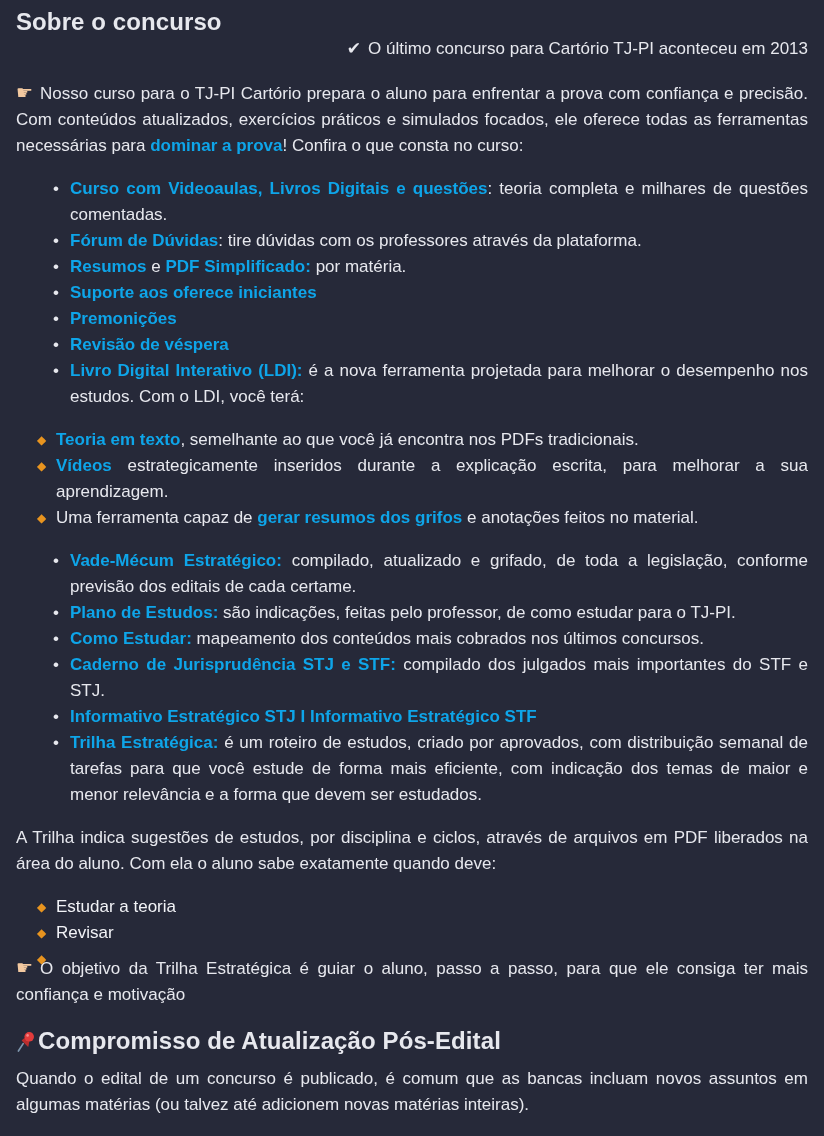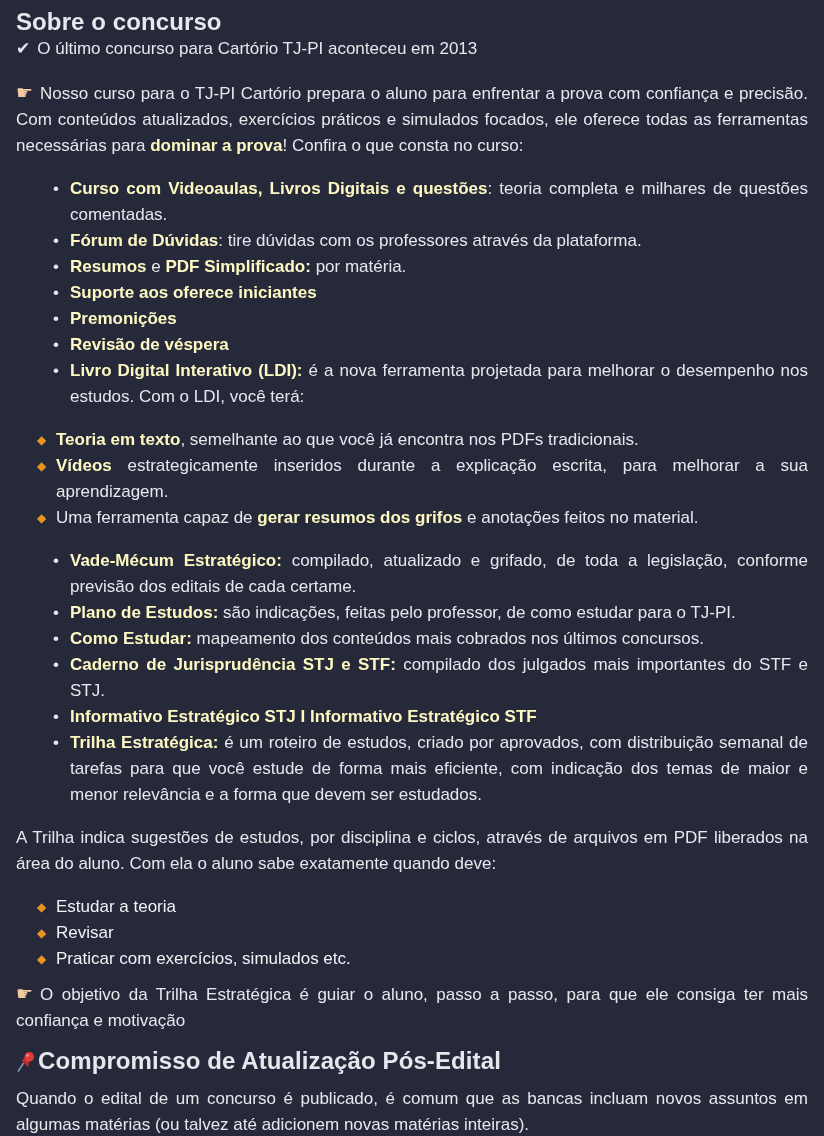--- a/index.html
+++ b/index.html
@@ -17,31 +17,31 @@
     width:824px;
     min-height:1136px;
     background:var(--background);
     color:var(--text);
     font-family:"Liberation Sans","DejaVu Sans",sans-serif;
     font-size:17px;
     line-height:26px;
     padding:8px 16px 14px 16px;
   }
   h1,h2{font-size:24px;line-height:27px;margin:0;font-weight:700;letter-spacing:.1px;}
-  h2{margin-top:13px;}
+  h2{margin-top:19px;}
   p{margin:17px 0 0 0;text-align:justify;}
   p.tight{margin-top:8px;}
-  .check-line{margin-top:0;text-align:left;}
+  .check-line{margin-top:0;text-align:right;}
   ul{list-style:none;margin:17px 0 0 0;padding:0 0 0 54px;}
   li{position:relative;text-align:justify;}
   li.plain{text-align:left;}
   .mk{position:absolute;left:-17px;top:0;line-height:26px;}
   ul.diamond{padding-left:40px;}
   ul.diamond .mk{left:-19px;font-size:12px;color:var(--diamond);}
-  strong,b{font-weight:700;color:#fef9c3;}
+  strong,b{font-weight:700;color:#0ea5e9;}
   .step-text{font-weight:400;color:#F2F3F7;}
   .hand{color:var(--hand);font-size:19px;margin-right:7px;font-family:"DejaVu Sans",sans-serif;}
   .check{margin-right:7px;font-family:"DejaVu Sans",sans-serif;}
   .pin{display:inline-block;vertical-align:-4px;margin-right:2px;}
 </style>
 </head>
 <body>
 
 <h1>Sobre o concurso</h1>
 
@@ -72,21 +72,21 @@
   <li><span class="mk">•</span><span><strong>Caderno de Jurisprudência STJ e STF:</strong><span> compilado dos julgados mais importantes do STF e STJ.</span></span></li>
   <li class="plain"><span class="mk">•</span><span><strong>Informativo Estratégico STJ I Informativo Estratégico STF</strong></span></li>
   <li><span class="mk">•</span><span><strong>Trilha Estratégica:</strong><span> é um roteiro de estudos, criado por aprovados, com distribuição semanal de tarefas para que você estude de forma mais eficiente, com indicação dos temas de maior e menor relevância e a forma que devem ser estudados.</span></span></li>
 </ul>
 
 <p>A Trilha indica sugestões de estudos, por disciplina e ciclos, através de arquivos em PDF liberados na área do aluno. Com ela o aluno sabe exatamente quando deve:</p>
 
 <ul class="diamond">
   <li class="plain"><span class="mk">◆</span><span class="step-text">Estudar a teoria</span></li>
   <li class="plain"><span class="mk">◆</span><span class="step-text">Revisar</span></li>
-  <li class="plain"><span class="mk">◆</span><span class="step-text">Praticar com exercícios, simulados etc.</span></li>
+  <li class="plain"><span class="mk">◆</span></li>
 </ul>
 
 <p class="tight"><span class="hand">☛</span><span><span>O objetivo da Trilha Estratégica é guiar o aluno, passo a passo, para que ele consiga ter mais confiança e motivação</span></span></p>
 
 <h2><span class="pin"><svg width="20" height="22" viewBox="0 0 20 22" aria-hidden="true">
         <line x1="7.2" y1="12.6" x2="2.4" y2="20" stroke="var(--pin_needle)" stroke-width="1.7" stroke-linecap="round"></line>
         <path d="M5.6 9.6 L12.2 16 C13.6 12 12.6 9.6 15 7.4 C11.6 4.8 9.2 6.2 5.6 9.6 Z" fill="var(--pin_dark)"></path>
         <circle cx="13.2" cy="5.8" r="4.8" fill="var(--pin_red)"></circle>
         <circle cx="11.6" cy="4.4" r="1.3" fill="#F58A8A"></circle>
       </svg></span><span>Compromisso de Atualização Pós-Edital</span></h2>

